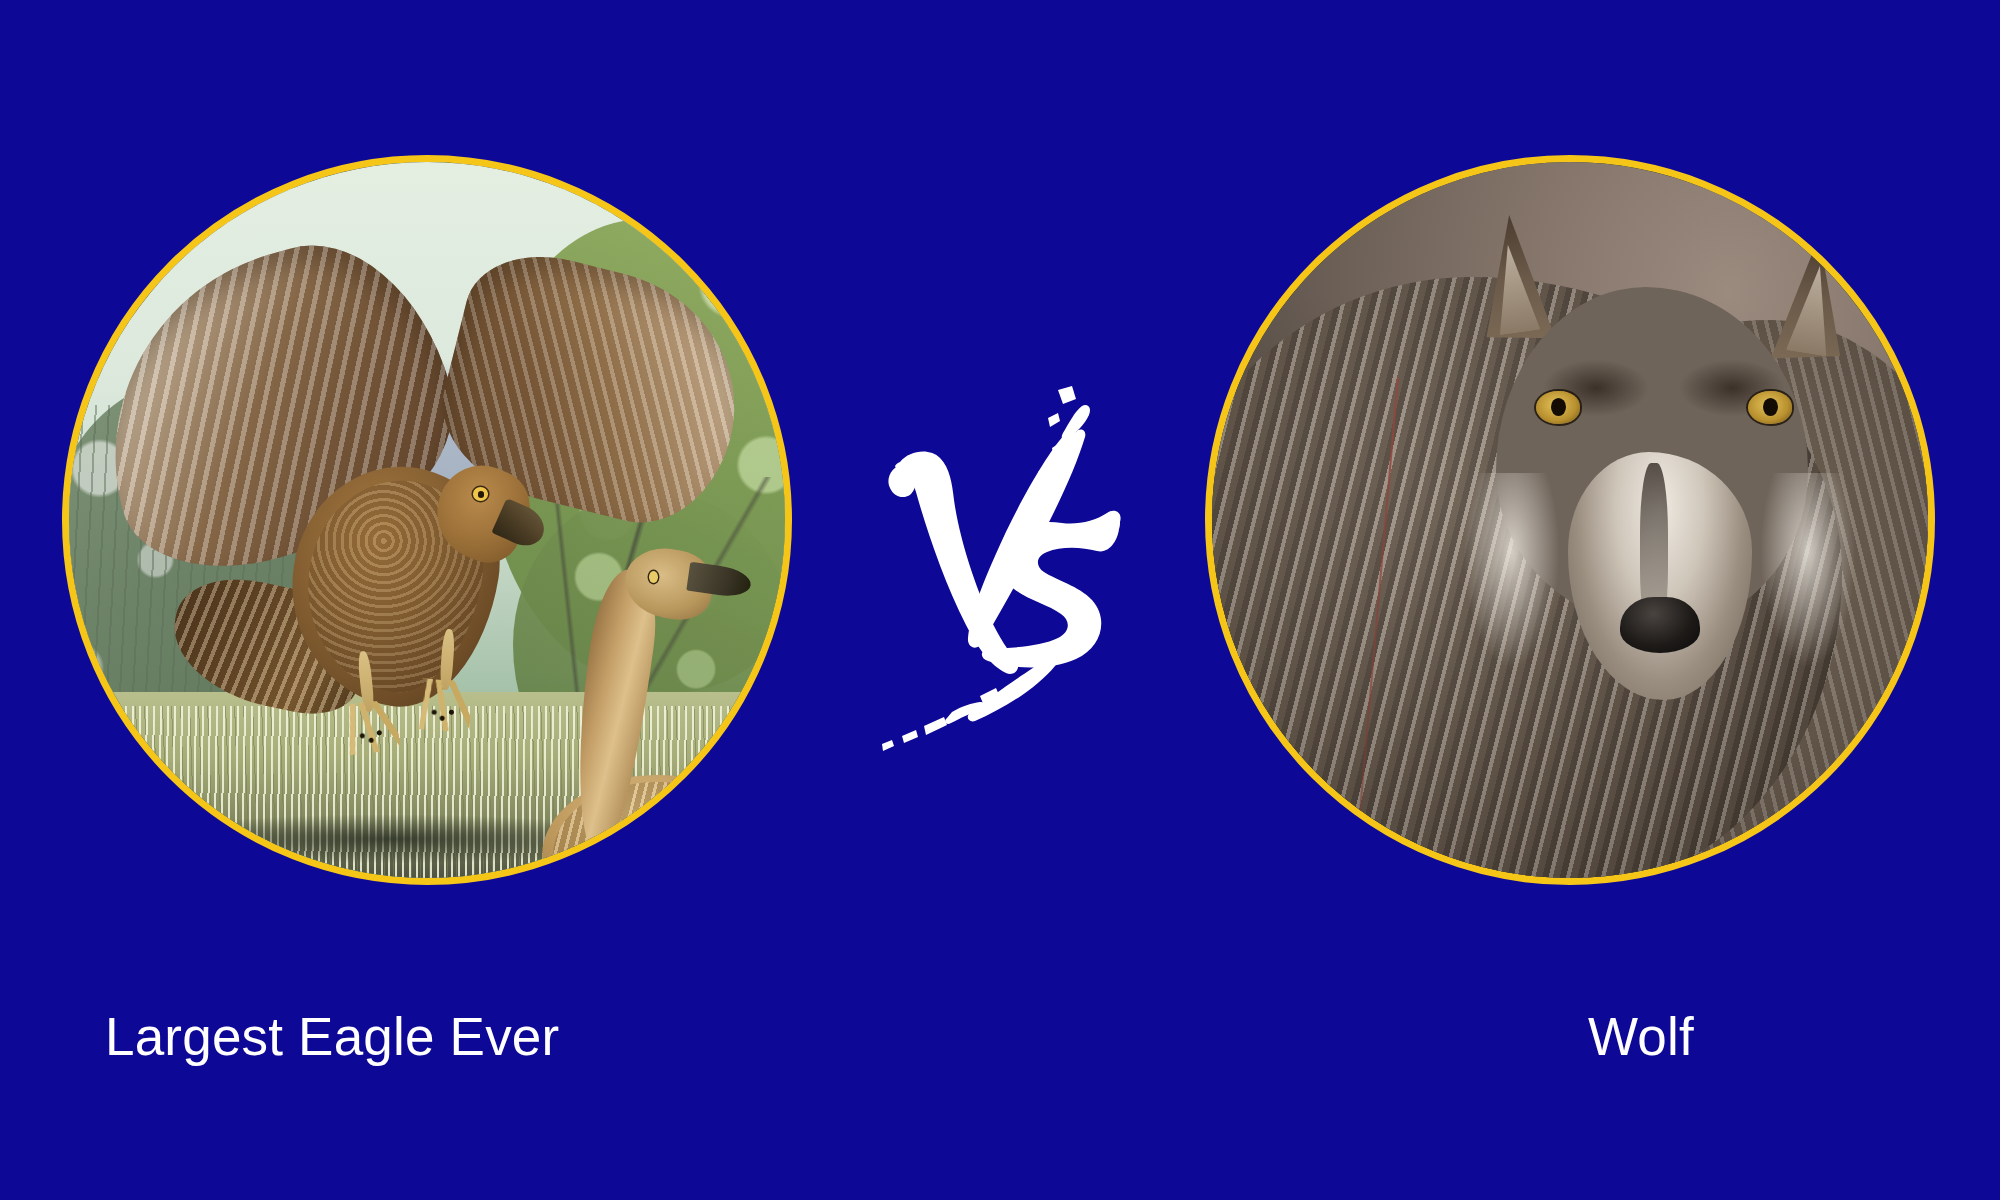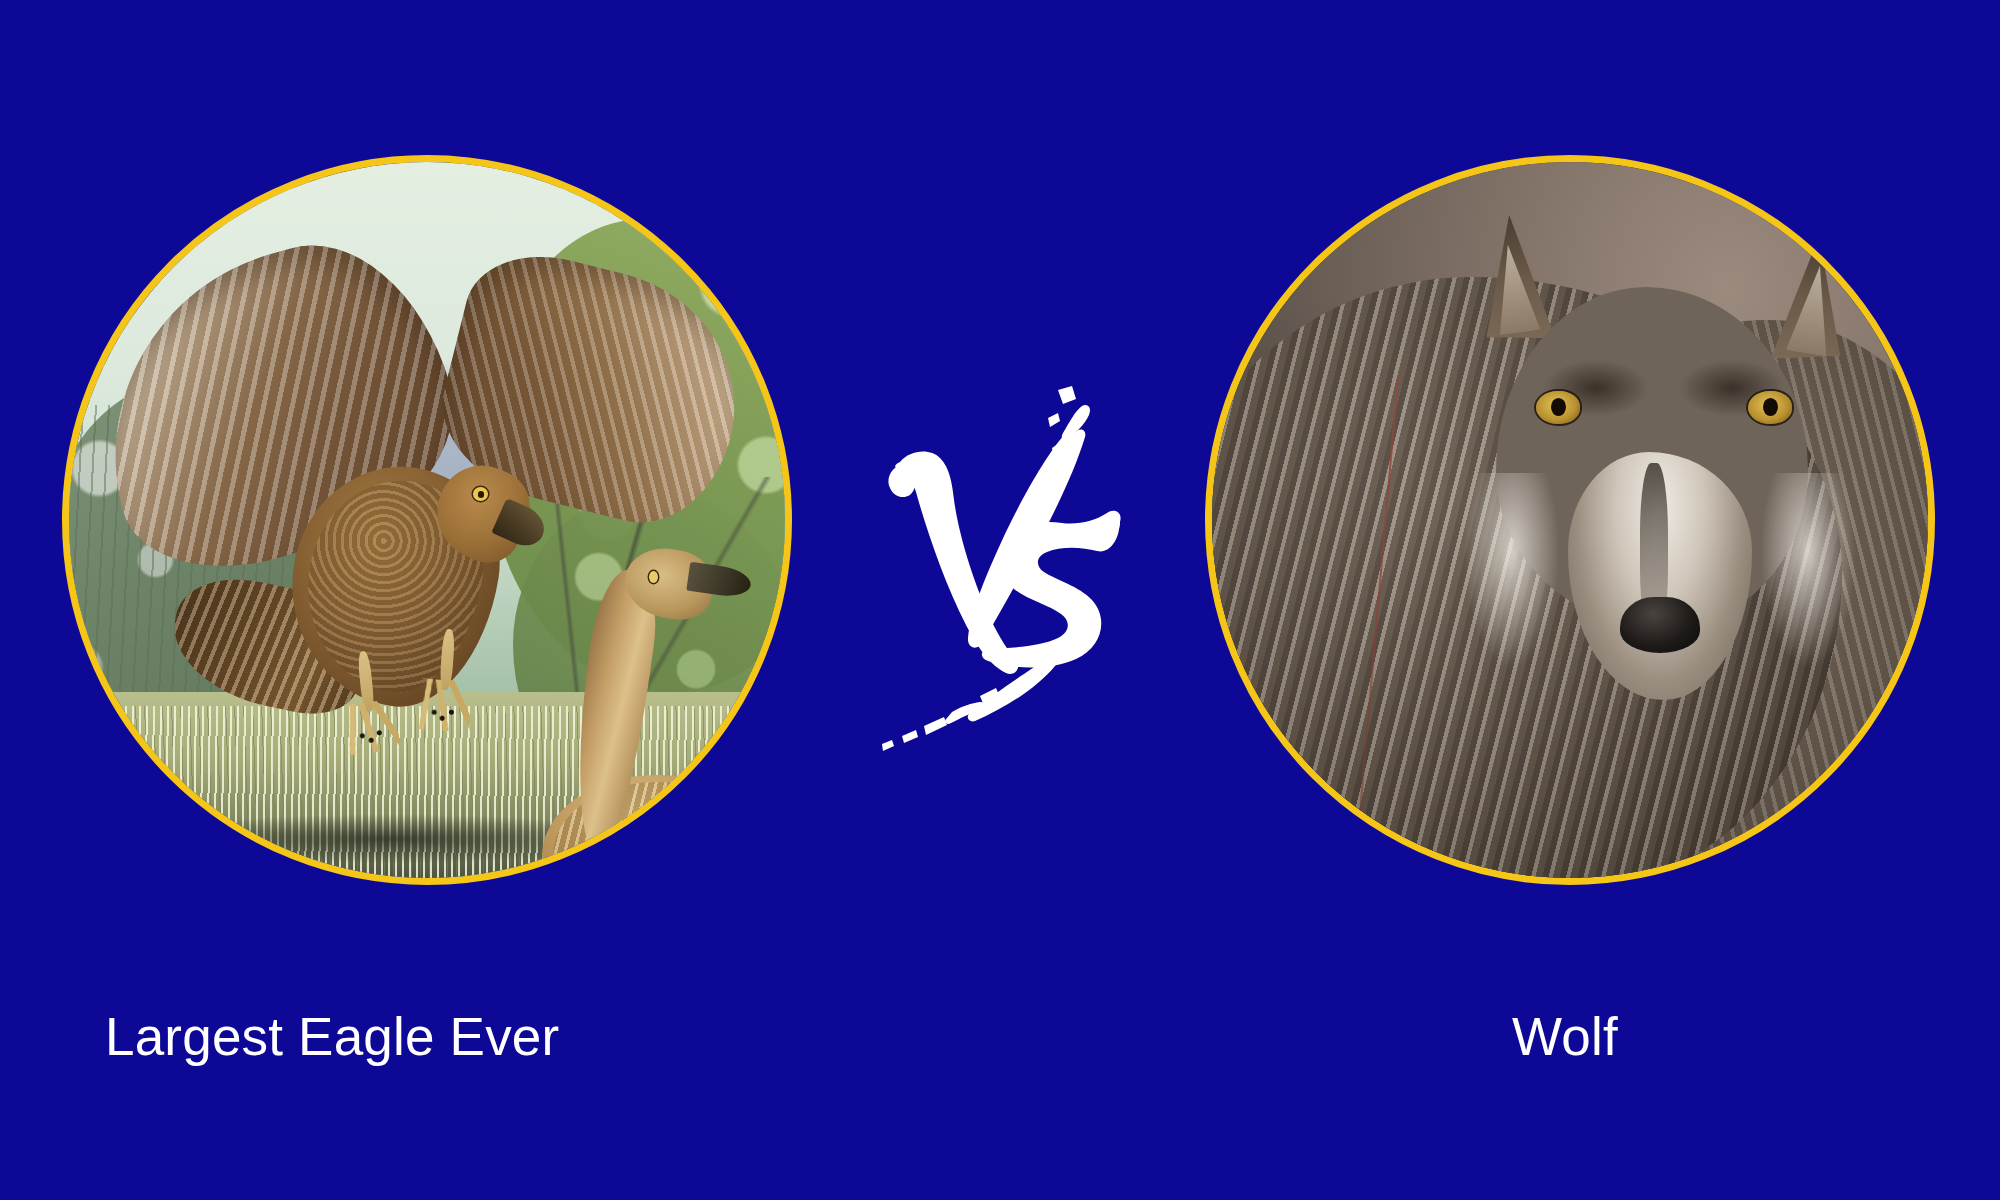--- a/index.html
+++ b/index.html
@@ -342,21 +342,21 @@
     position:absolute;
     top:1010px;
     color:#ffffff;
     font-size:53px;
     font-weight:400;
     letter-spacing:.2px;
     white-space:nowrap;
     line-height:1;
   }
   #caption-left{left:105px;}
-  #caption-right{left:1512px;}
+  #caption-right{left:1588px;}
 </style>
 </head>
 <body>
 
 <div class="stage">
 
   <div class="portrait" id="left-portrait">
     <div class="art">
       <div class="sky"></div>
       <div class="far-hill"></div>

